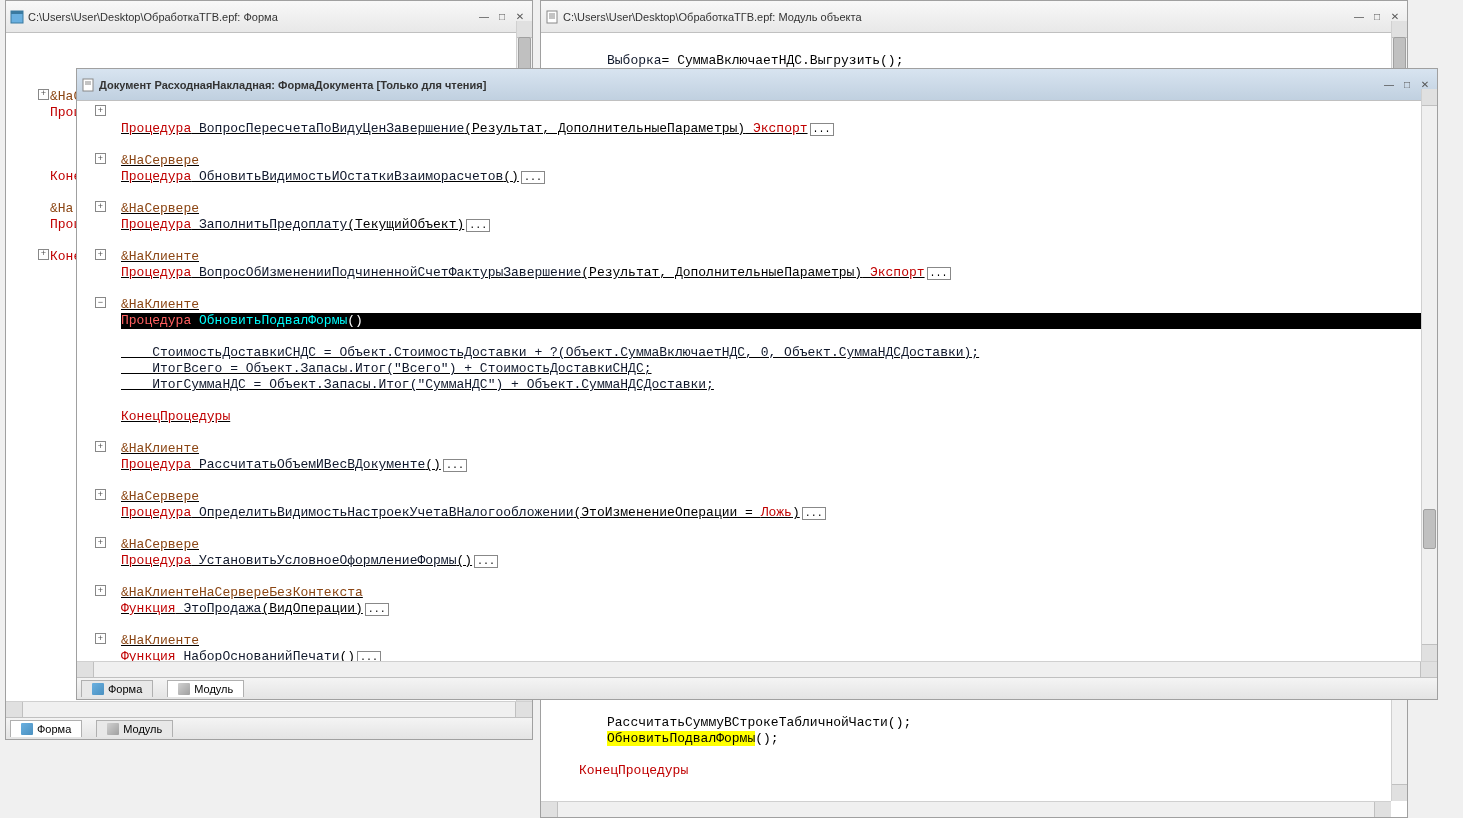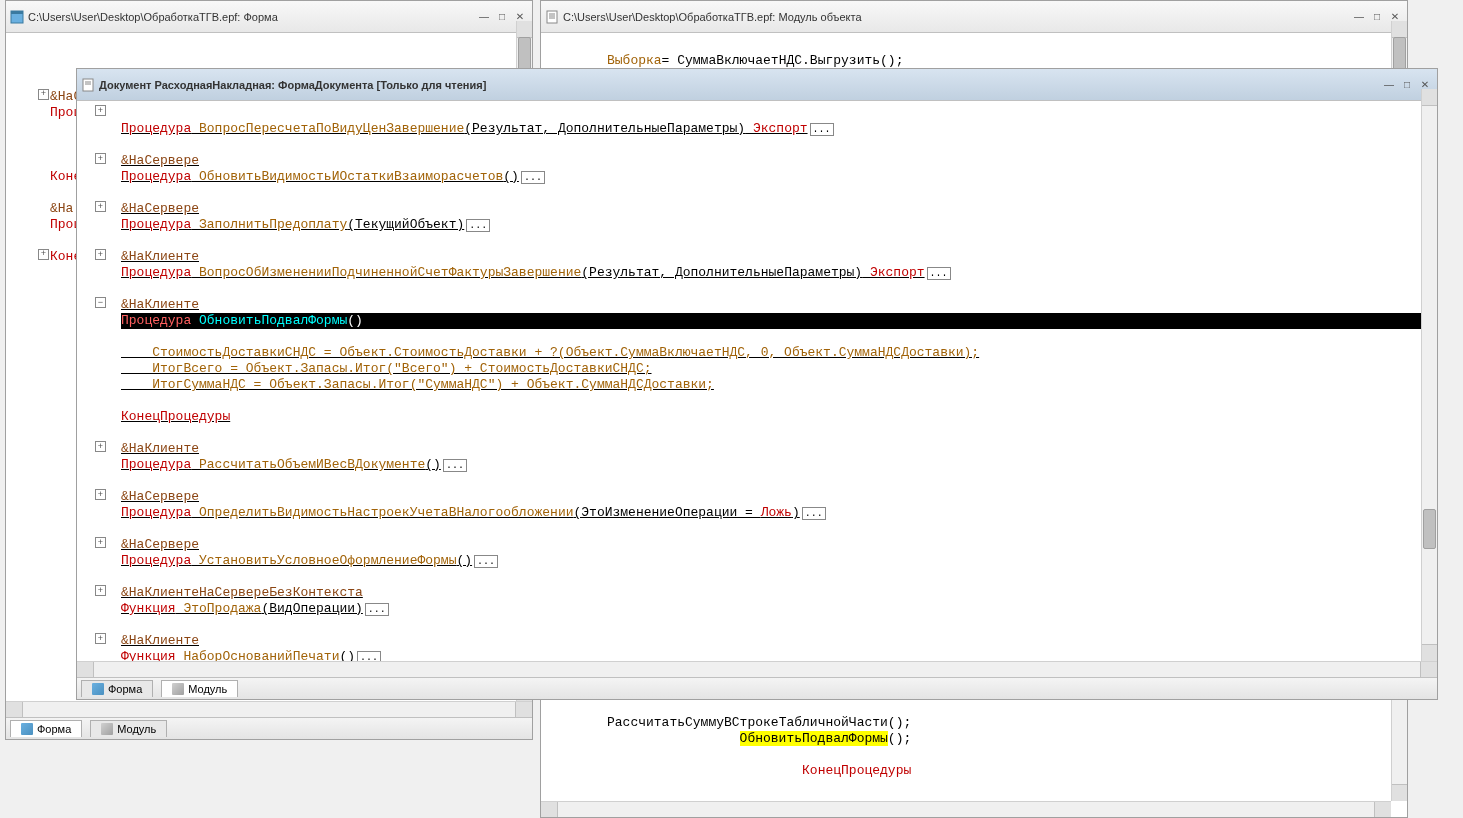--- a/index.html
+++ b/index.html
@@ -11,31 +11,31 @@
 .titlebar-title { flex: 1; font-size: 11px; color: #333; white-space: nowrap; overflow: hidden; }
 .titlebar-buttons { display: flex; gap: 2px; }
 .titlebar-btn { width: 16px; height: 14px; display: flex; align-items: center; justify-content: center; cursor: pointer; font-size: 10px; color: #555; }
 
 .code-area { flex: 1; overflow: hidden; position: relative; background: #fff; }
 .code-content { font-family: 'Courier New', monospace; font-size: 13px; line-height: 16px; white-space: pre; padding: 2px 0; }
 .fold-btn { position: absolute; width: 11px; height: 11px; border: 1px solid #888; background: #fff; font-size: 9px; line-height: 9px; text-align: center; cursor: pointer; color: #555; }
 .code-lines { margin-left: 44px; text-decoration: underline; }
 
 .kw-red { color: #c00000; }
-.kw-blue { color: #a16207; }
+.kw-blue { color: #0f172a; }
 .kw-brown { color: #8b4513; }
 .ellipsis-box { display: inline-block; border: 1px solid #888; padding: 0 2px; font-size: 10px; line-height: 11px; margin-left: 2px; background: #fff; }
 
 .highlighted-line { background: #000; color: #fff; display: inline-block; width: 100%; }
 .highlighted-line .kw-red { color: #ff6060; }
 .highlighted-line .kw-blue { color: #00ffff; }
 .highlight-yellow { background: #ffff00; }
 
 .bottom-tabs { height: 22px; background: linear-gradient(#f4f4f4, #e4e4e4); border-top: 1px solid #c0c0c0; display: flex; align-items: center; padding-left: 4px; }
-.tab { background: #fff; border: 1px solid #b0b0b0; border-bottom: none; padding: 2px 10px; margin-right: 8px; font-size: 11px; display: flex; align-items: center; gap: 4px; cursor: pointer; }
+.tab { background: #fff; border: 1px solid #b0b0b0; border-bottom: none; padding: 2px 10px; margin-right: 14px; font-size: 11px; display: flex; align-items: center; gap: 4px; cursor: pointer; }
 .tab.inactive { background: #e8e8e8; }
 .tab-icon { width: 12px; height: 12px; display: inline-block; }
 .tab-icon.form { background: linear-gradient(135deg, #6ab0e0, #4a90c0); border-radius: 1px; }
 .tab-icon.module { background: linear-gradient(135deg, #d0d0d0, #a0a0a0); border-radius: 1px; }
 
 .scrollbar-h { height: 16px; background: #f0f0f0; border-top: 1px solid #d0d0d0; position: relative; }
 .scrollbar-h::before { content: ''; position: absolute; left: 0; top: 0; width: 16px; height: 100%; background: #e0e0e0; border-right: 1px solid #c0c0c0; }
 .scrollbar-h::after { content: ''; position: absolute; right: 0; top: 0; width: 16px; height: 100%; background: #e0e0e0; border-left: 1px solid #c0c0c0; }
 .scrollbar-v { width: 16px; background: #f0f0f0; border-left: 1px solid #d0d0d0; position: absolute; right: 0; top: 20px; bottom: 38px; }
 .scrollbar-v::before { content: ''; position: absolute; top: 0; left: 0; height: 16px; width: 100%; background: #e0e0e0; border-bottom: 1px solid #c0c0c0; }
@@ -111,21 +111,21 @@
       <span class="titlebar-btn">✕</span>
     </div>
   </div>
   <div class="code-area">
     <div class="code-content" style="margin-left:66px; padding-top:4px;">
 <span><span class="kw-blue">Выборка</span><span>= СуммаВключаетНДС.Выгрузить();</span></span>
 
 <span><span class="kw-red">Для каждого</span><span class="kw-blue"> ном </span><span class="kw-red">Из</span><span class="kw-blue"> тз </span><span class="kw-red">Цикл</span></span>
     </div>
 
-    <div class="code-content" style="position:absolute; bottom:20px; left:0; margin-left:66px;text-align:right;">
+    <div class="code-content" style="position:absolute; bottom:20px; left:0; margin-left:66px;">
 <span><span>РассчитатьСуммуВСтрокеТабличнойЧасти();</span></span>
 <span><span class="highlight-yellow">ОбновитьПодвалФормы</span><span>();</span></span>
 
 <span style="margin-left:-28px;" class="kw-red">КонецПроцедуры</span>
     </div>
   </div>
   <div class="scrollbar-h" style="position:absolute; bottom:0; left:0; right:16px;"></div>
   <div class="scrollbar-v" style="top:20px; bottom:16px;">
       <div class="scroll-thumb-v" style="top:16px; height:200px;"></div>
     </div>

